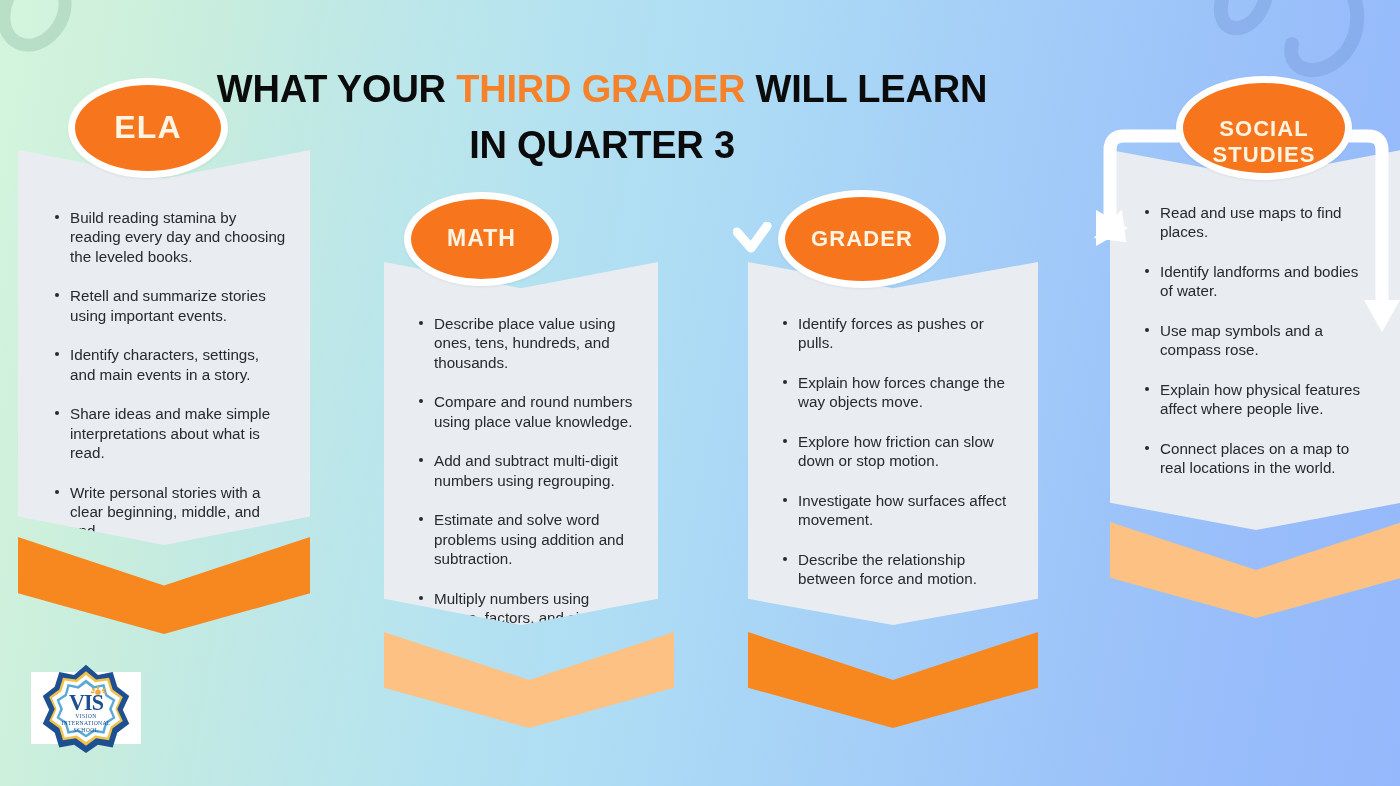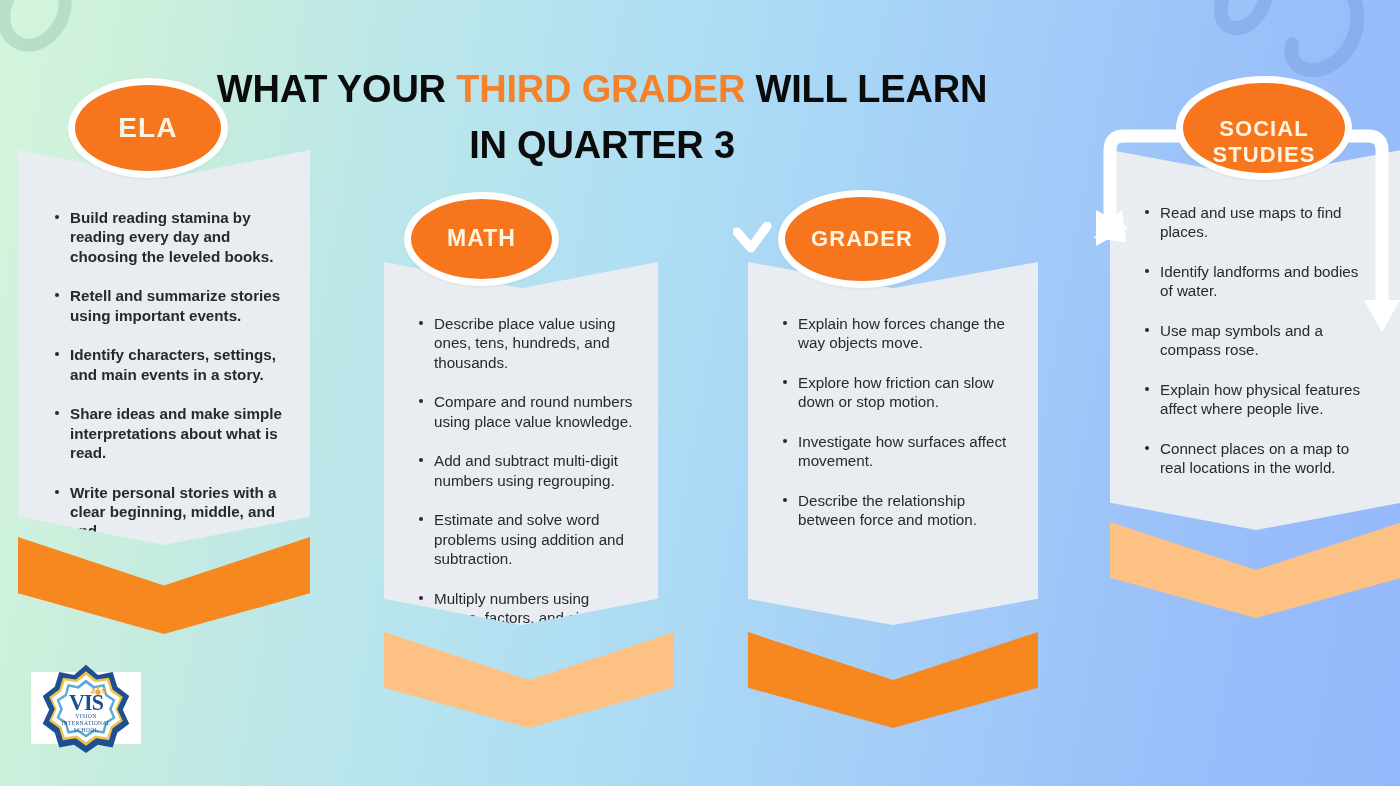--- a/index.html
+++ b/index.html
@@ -158,32 +158,32 @@
     <polygon points="294,182 330,182 312,214" fill="#ffffff"></polygon>
     <path d="M40,104 L40,112" stroke="#ffffff" stroke-width="13" stroke-linecap="round"></path>
     <polygon points="22,96 58,96 40,128" fill="#ffffff" transform="rotate(-90 40 110)"></polygon>
   </svg>
 
   <svg class="tick" style="left:733px; top:222px;" width="40" height="40" viewBox="0 0 40 40" aria-hidden="true">
     <path d="M4,10 L18,26 L34,4" fill="none" stroke="#ffffff" stroke-width="9" stroke-linecap="round" stroke-linejoin="round"></path>
   </svg>
 
   <div class="col" style="left:18px; top:150px; width:292px;">
-    <div class="card" style="height:395px;font-weight:bold;">
+    <div class="card" style="height:395px;">
       <ul class="bullets" style="padding:58px 22px 0 34px;">
         <li>Build reading stamina by reading every day and choosing the leveled books.</li>
         <li>Retell and summarize stories using important events.</li>
         <li>Identify characters, settings, and main events in a story.</li>
         <li>Share ideas and make simple interpretations about what is read.</li>
         <li>Write personal stories with a clear beginning, middle, and end.</li>
       </ul>
     </div>
   </div>
   <div class="pill" style="left:68px; top:78px; width:160px; height:100px;">
-    <span style="font-size:28px;text-align:center;">ELA</span>
+    <span style="font-size:32px;text-align:center;">ELA</span>
   </div>
   <div class="chevron" style="left:18px; top:537px; width:292px; height:97px; background:#f7871f;"></div>
 
   <div class="col" style="left:384px; top:262px; width:274px;">
     <div class="card" style="height:363px;">
       <ul class="bullets" style="padding:52px 22px 0 32px;">
         <li>Describe place value using ones, tens, hundreds, and thousands.</li>
         <li>Compare and round numbers using place value knowledge.</li>
         <li>Add and subtract multi-digit numbers using regrouping.</li>
         <li>Estimate and solve word problems using addition and subtraction.</li>
@@ -192,20 +192,21 @@
     </div>
   </div>
   <div class="pill" style="left:404px; top:192px; width:155px; height:94px;">
     <span style="font-size:23px;">MATH</span>
   </div>
   <div class="chevron" style="left:384px; top:632px; width:290px; height:96px; background:#fdc184;"></div>
 
   <div class="col" style="left:748px; top:262px; width:290px;">
     <div class="card" style="height:363px;">
       <ul class="bullets" style="padding:52px 22px 0 32px;">
+        <li>Identify forces as pushes or pulls.</li>
         <li>Explain how forces change the way objects move.</li>
         <li>Explore how friction can slow down or stop motion.</li>
         <li>Investigate how surfaces affect movement.</li>
         <li>Describe the relationship between force and motion.</li>
       </ul>
     </div>
   </div>
   <div class="pill" style="left:778px; top:190px; width:168px; height:98px;">
     <span style="font-size:22px;">GRADER</span>
   </div>

